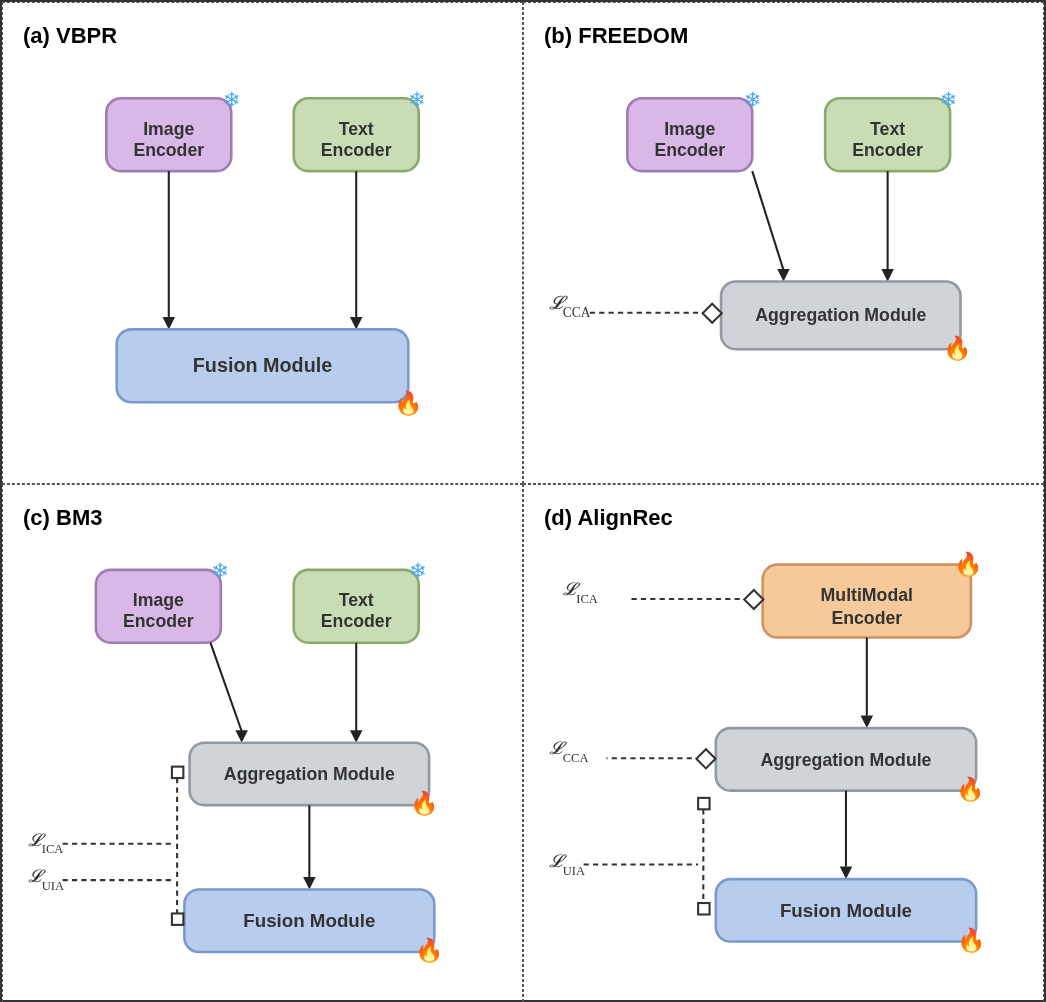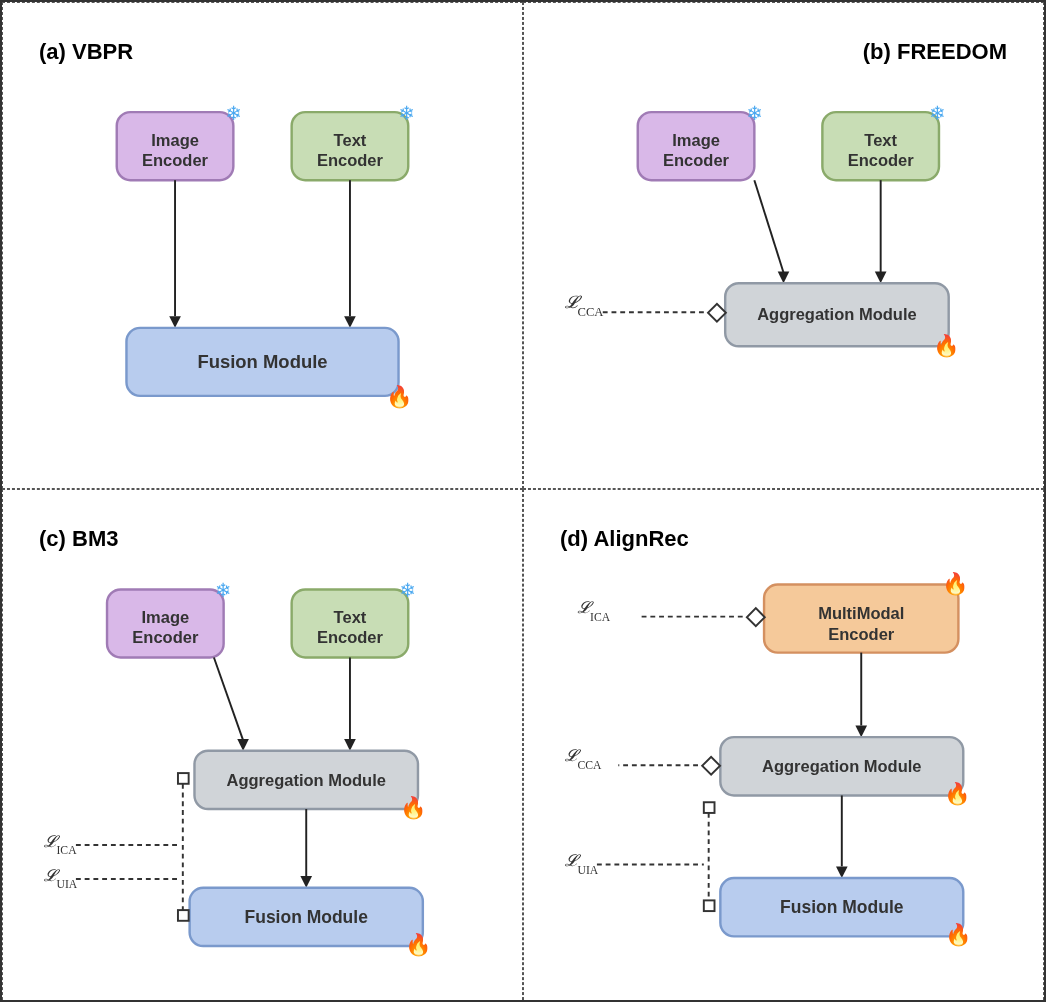--- a/index.html
+++ b/index.html
@@ -13,21 +13,21 @@
     .grid {
       display: grid;
       grid-template-columns: 1fr 1fr;
       grid-template-rows: 1fr 1fr;
       width: 100%;
       height: 100%;
       border: 2px solid #333;
     }
     .cell {
       position: relative;
-      padding: 36px;
+      padding: 20px;
       border: 1px dashed #555;
       display: flex;
       flex-direction: column;
       align-items: flex-start;
     }
     .cell-title {
       font-size: 22px;
       font-weight: bold;
       margin-bottom: 18px;
       font-family: Arial, sans-serif;
@@ -67,21 +67,21 @@
         <line x1="320" y1="100" x2="320" y2="240" stroke="#222" stroke-width="2"></line>
         <polygon points="314,240 326,240 320,252" fill="#222"></polygon>
 
         <rect x="90" y="252" width="280" height="70" rx="14" ry="14" fill="#b8ccee" stroke="#7a99cc" stroke-width="2.5"></rect>
         <text x="230" y="293" text-anchor="middle" font-family="Arial,sans-serif" font-weight="bold" font-size="19" fill="#333">Fusion Module</text>
         <text x="357" y="330" font-size="22">🔥</text>
       </svg>
     </div>
   </div>
 
-  <div class="cell" style="border-bottom: 1px dashed #555; align-items: flex-end;">
+  <div class="cell" style="border-bottom: 1px dashed #555;">
     <div class="cell-title">(b) FREEDOM</div>
     <div class="cell-content">
       <svg width="100%" height="100%" viewBox="0 0 460 380">
 
         <rect x="80" y="30" width="120" height="70" rx="14" ry="14" fill="#d9b8e8" stroke="#a07bb5" stroke-width="2.5"></rect>
         <text x="140" y="65" text-anchor="middle" font-family="Arial,sans-serif" font-weight="bold" font-size="17" fill="#333">Image</text>
         <text x="140" y="85" text-anchor="middle" font-family="Arial,sans-serif" font-weight="bold" font-size="17" fill="#333">Encoder</text>
         <text x="192" y="38" font-size="20" fill="#4aa8f0">❄</text>
 
         <rect x="270" y="30" width="120" height="70" rx="14" ry="14" fill="#c8ddb5" stroke="#8aaa6a" stroke-width="2.5"></rect>

